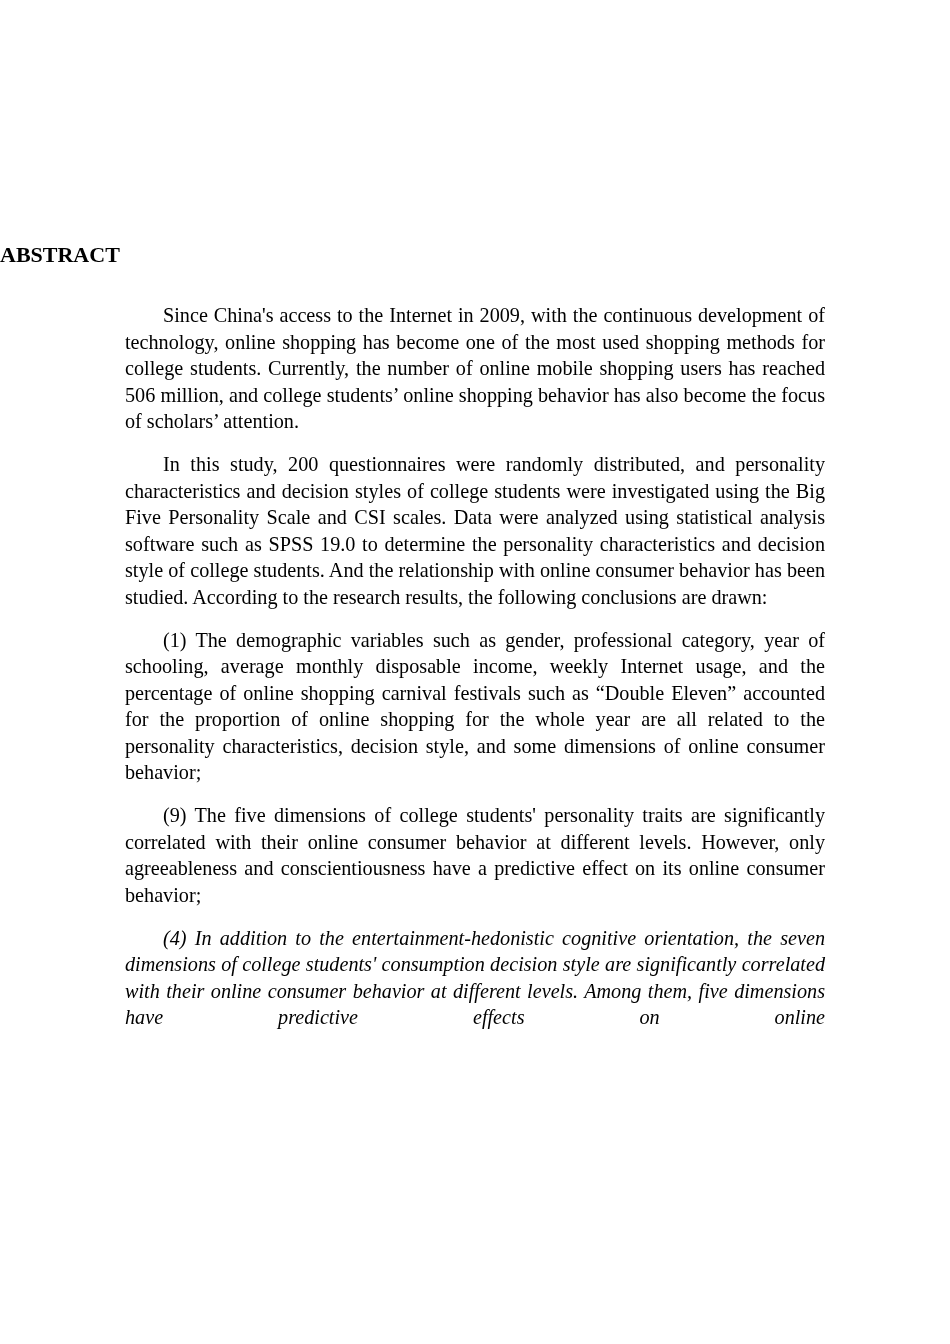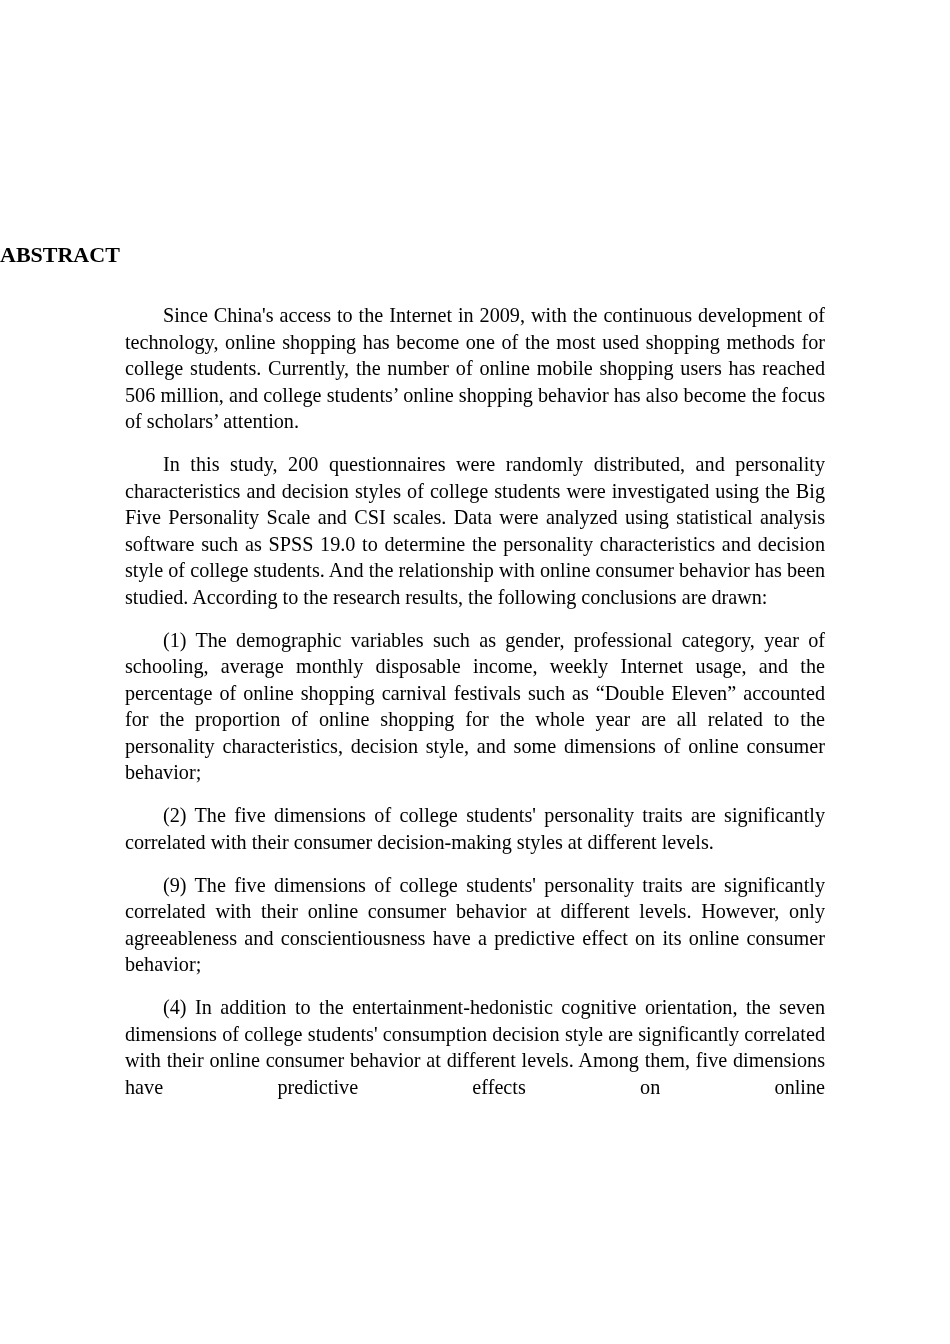--- a/index.html
+++ b/index.html
@@ -43,28 +43,28 @@
     }
     .para {
       margin: 0 0 16.5px 0;
       font-size: 20.2px;
       line-height: 26.5px;
       text-align: justify;
       text-indent: 38px;
     }
     .para.continued {
       text-align-last: justify;
+      font-style: italic;
     }
   </style>
 </head>
 <body>
 
 <div class="page">
   <h1 class="title">ABSTRACT</h1>
   <div class="body">
     <p class="para">Since China's access to the Internet in 2009, with the continuous development of technology, online shopping has become one of the most used shopping methods for college students. Currently, the number of online mobile shopping users has reached 506 million, and college students’ online shopping behavior has also become the focus of scholars’ attention.</p>
     <p class="para">In this study, 200 questionnaires were randomly distributed, and personality characteristics and decision styles of college students were investigated using the Big Five Personality Scale and CSI scales. Data were analyzed using statistical analysis software such as SPSS 19.0 to determine the personality characteristics and decision style of college students. And the relationship with online consumer behavior has been studied. According to the research results, the following conclusions are drawn:</p>
     <p class="para">(1) The demographic variables such as gender, professional category, year of schooling, average monthly disposable income, weekly Internet usage, and the percentage of online shopping carnival festivals such as “Double Eleven” accounted for the proportion of online shopping for the whole year are all related to the personality characteristics, decision style, and some dimensions of online consumer behavior;</p>
-    <p class="para">(2) The five dimensions of college students' personality traits are significantly correlated with their consumer decision-making styles at different levels.</p>
     <p class="para">(9) The five dimensions of college students' personality traits are significantly correlated with their online consumer behavior at different levels. However, only agreeableness and conscientiousness have a predictive effect on its online consumer behavior;</p>
     <p class="para continued">(4) In addition to the entertainment-hedonistic cognitive orientation, the seven dimensions of college students' consumption decision style are significantly correlated with their online consumer behavior at different levels. Among them, five dimensions have predictive effects on online</p>
   </div>
 </div>
 
 </body></html>

